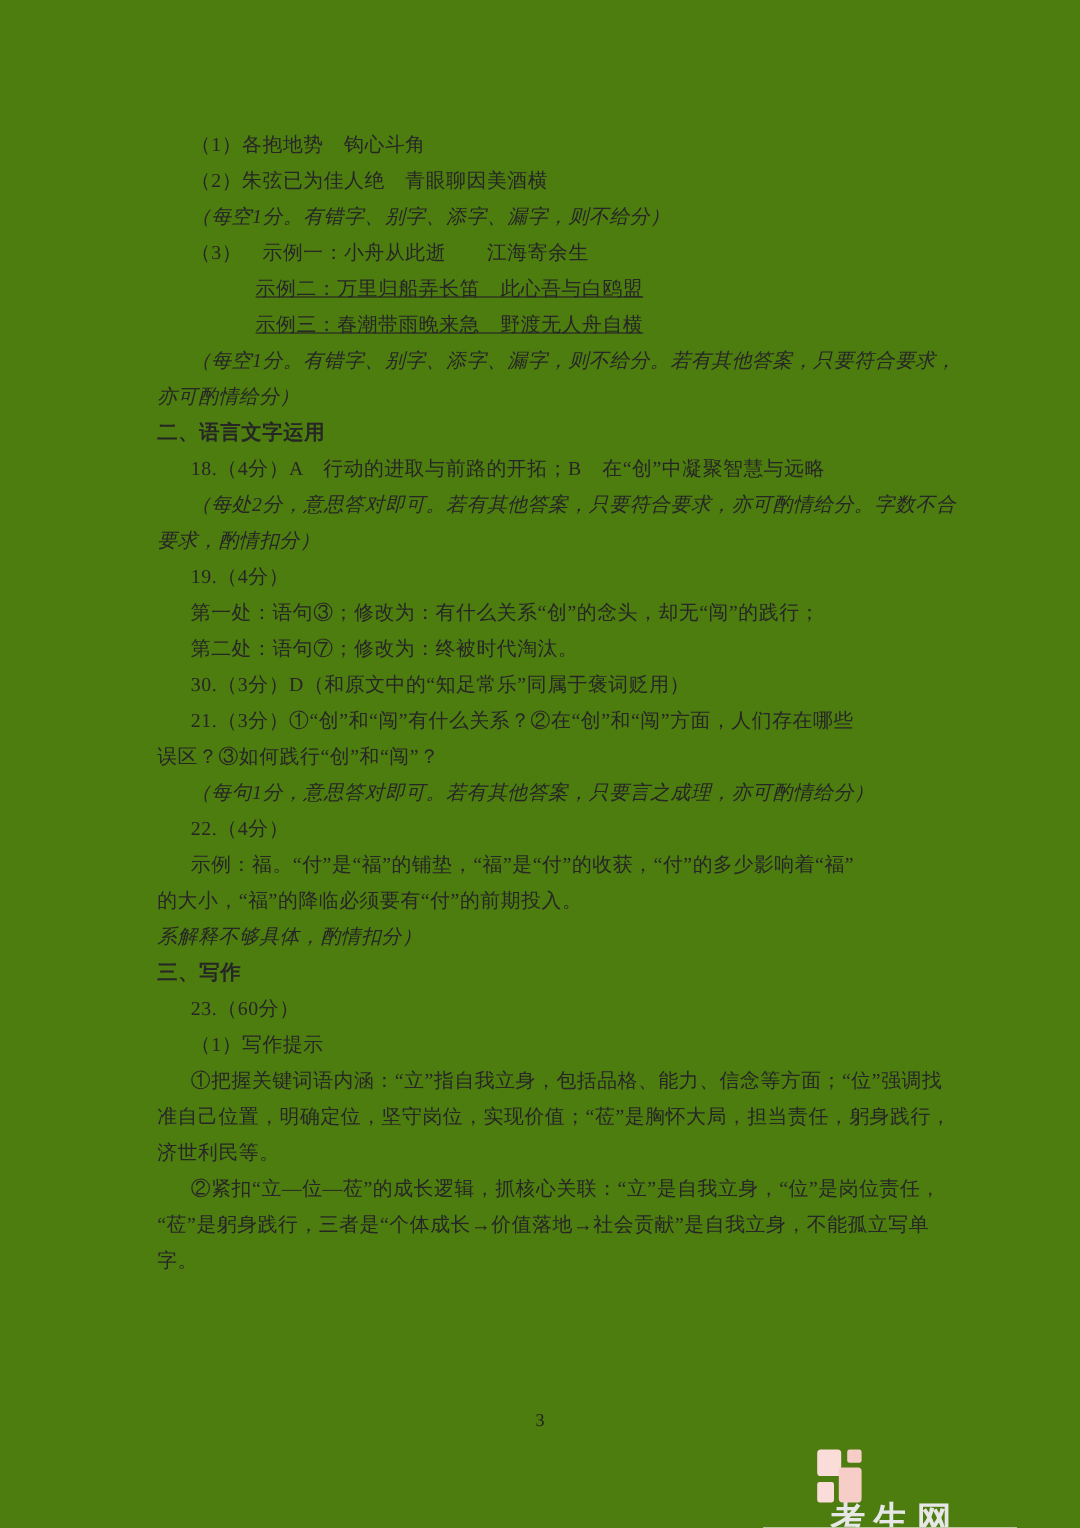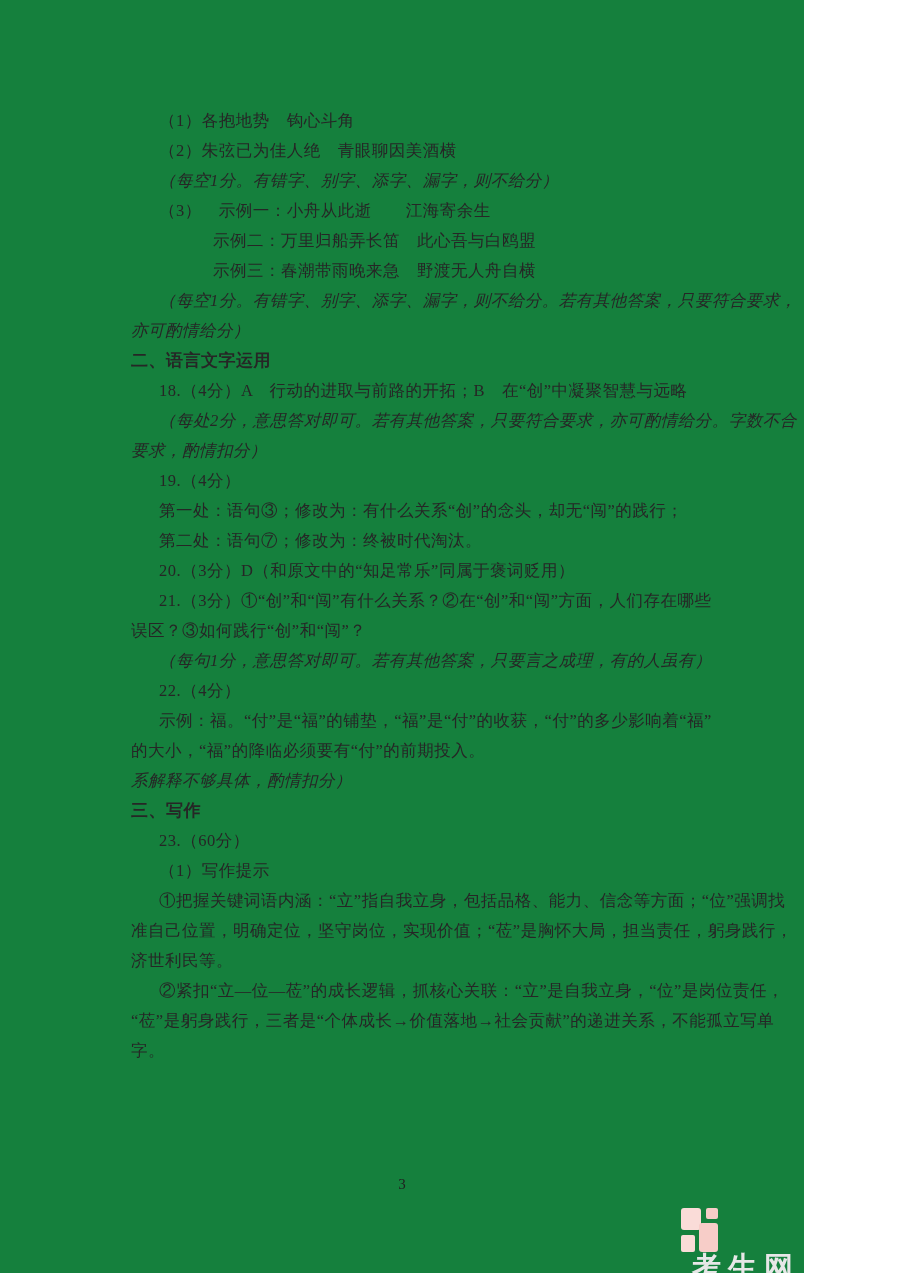--- a/index.html
+++ b/index.html
@@ -1,37 +1,37 @@
 <!DOCTYPE html>
 <html><head>
 <meta charset="utf-8">
 <style>
   html,body{margin:0;padding:0;background:#ffffff;}
   .page{
     position:relative;
-    width:804px;height:1273px;
-    background:#15803d;
+    width:900px;height:1273px;
+    background:#4d7c0f;
     overflow:hidden;
     font-family:"Liberation Serif","DejaVu Serif",serif;
     color:#262626;
   }
   .content{
     position:absolute;
     left:131px;top:106px;
     width:670px;
   }
   .line{
     height:30px;
     line-height:30px;
     font-size:16.5px;
     white-space:nowrap;
     letter-spacing:0.5px;
   }
   .line.p{margin-left:28px;}
-  .line.d{margin-left:82px;}
+  .line.d{margin-left:82px;text-decoration:underline;}
   .line.m{margin-left:0;}
   .line.kai{font-style:italic;font-family:"Liberation Serif","DejaVu Serif",serif;}
   .line.hei{font-family:Liberation Sans, sans-serif;font-weight:bold;font-size:17px;}
   .footer-page{
     position:absolute;
     left:0;right:0;
     top:1176px;
     text-align:center;
     font-size:15px;
     color:#1f1f1f;
@@ -87,36 +87,36 @@
       <div class="line d song">示例三：春潮带雨晚来急　野渡无人舟自横</div>
       <div class="line p kai">（每空1分。有错字、别字、添字、漏字，则不给分。若有其他答案，只要符合要求，</div>
       <div class="line m kai">亦可酌情给分）</div>
       <div class="line m hei">二、语言文字运用</div>
       <div class="line p song">18.（4分）A　行动的进取与前路的开拓；B　在“创”中凝聚智慧与远略</div>
       <div class="line p kai">（每处2分，意思答对即可。若有其他答案，只要符合要求，亦可酌情给分。字数不合</div>
       <div class="line m kai">要求，酌情扣分）</div>
       <div class="line p song">19.（4分）</div>
       <div class="line p song">第一处：语句③；修改为：有什么关系“创”的念头，却无“闯”的践行；</div>
       <div class="line p song">第二处：语句⑦；修改为：终被时代淘汰。</div>
-      <div class="line p song">20.（3分）D（和原文中的“知足常乐”同属于褒词贬用）</div>
+      <div class="line p song">30.（3分）D（和原文中的“知足常乐”同属于褒词贬用）</div>
       <div class="line p song">21.（3分）①“创”和“闯”有什么关系？②在“创”和“闯”方面，人们存在哪些</div>
       <div class="line m song">误区？③如何践行“创”和“闯”？</div>
-      <div class="line p kai">（每句1分，意思答对即可。若有其他答案，只要言之成理，有的人虽有）</div>
+      <div class="line p kai">（每句1分，意思答对即可。若有其他答案，只要言之成理，亦可酌情给分）</div>
       <div class="line p song">22.（4分）</div>
       <div class="line p song">示例：福。“付”是“福”的铺垫，“福”是“付”的收获，“付”的多少影响着“福”</div>
       <div class="line m song">的大小，“福”的降临必须要有“付”的前期投入。</div>
       <div class="line m kai">系解释不够具体，酌情扣分）</div>
       <div class="line m hei">三、写作</div>
       <div class="line p song">23.（60分）</div>
       <div class="line p song">（1）写作提示</div>
       <div class="line p song">①把握关键词语内涵：“立”指自我立身，包括品格、能力、信念等方面；“位”强调找</div>
       <div class="line m song">准自己位置，明确定位，坚守岗位，实现价值；“莅”是胸怀大局，担当责任，躬身践行，</div>
       <div class="line m song">济世利民等。</div>
       <div class="line p song">②紧扣“立—位—莅”的成长逻辑，抓核心关联：“立”是自我立身，“位”是岗位责任，</div>
-      <div class="line m song">“莅”是躬身践行，三者是“个体成长→价值落地→社会贡献”的递进关系，不能孤立写单</div>
+      <div class="line m song">“莅”是躬身践行，三者是“个体成长→价值落地→社会贡献”是自我立身，不能孤立写单</div>
       <div class="line m song">字。</div>
     </div>
 
   <div class="footer-page">3</div>
 
   <div class="watermark">
     <div class="wm-logo">
       <span class="b b1"></span>
       <span class="b b2"></span>
       <span class="b b3"></span>

